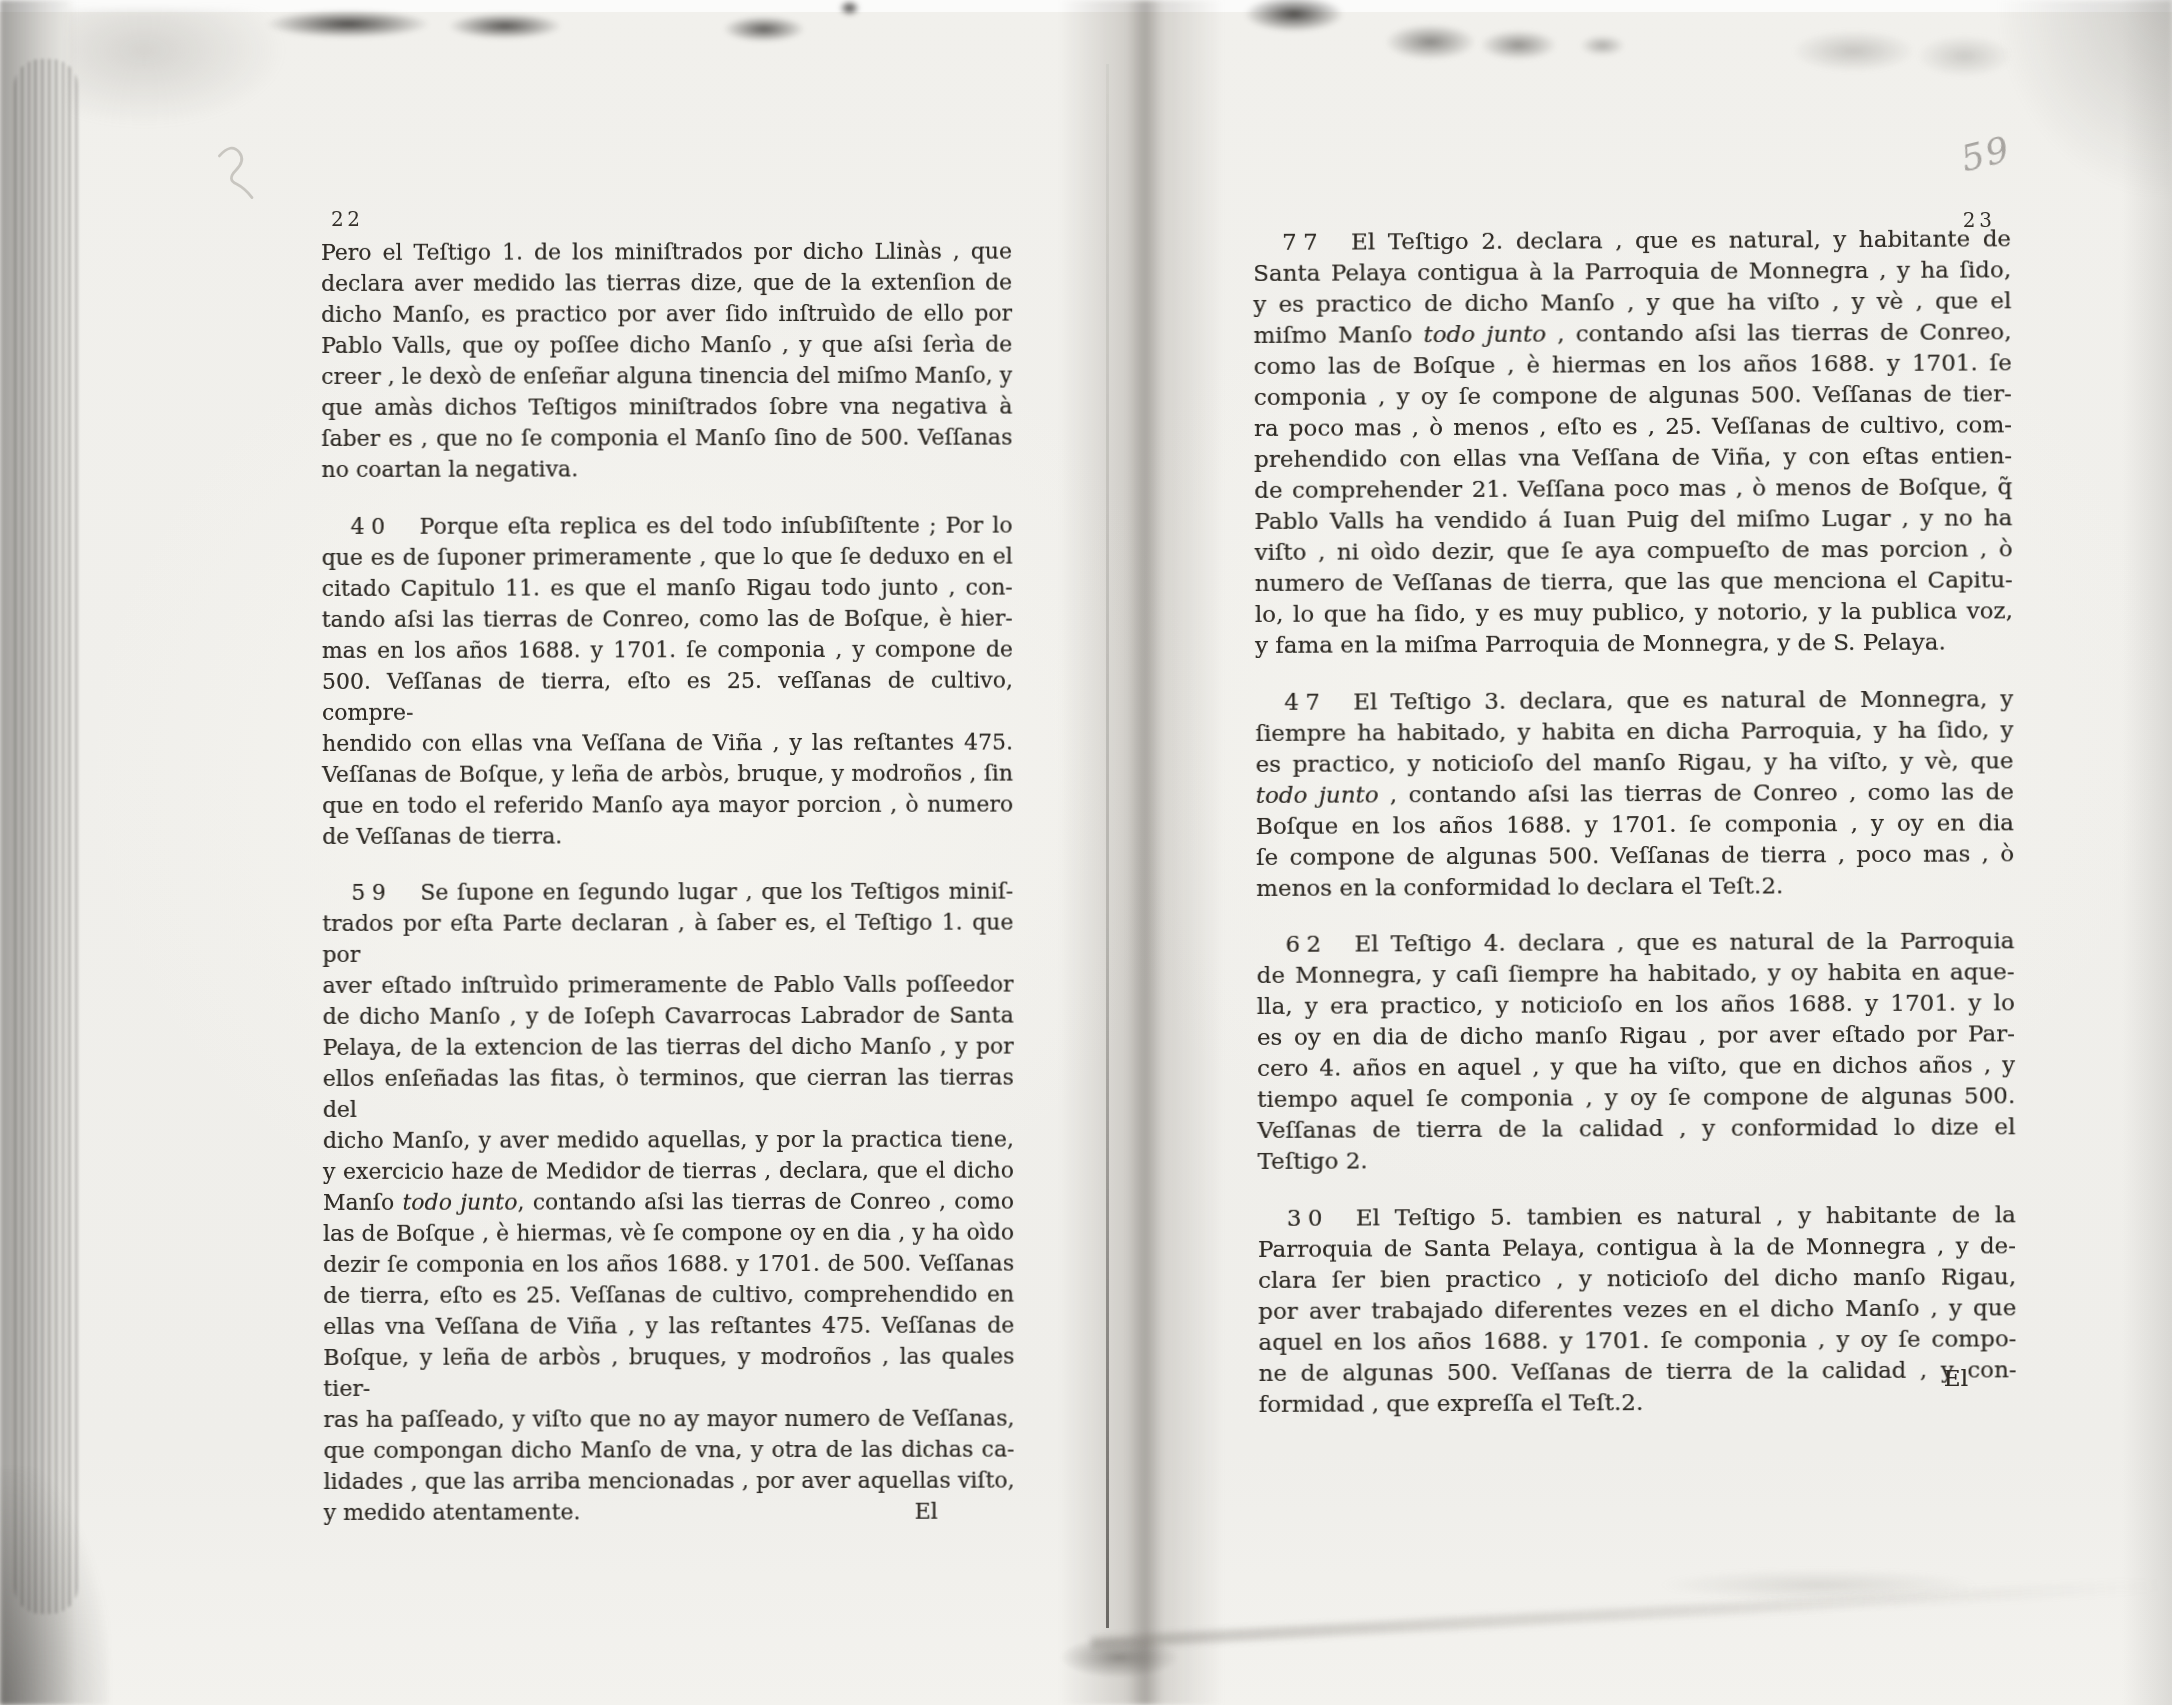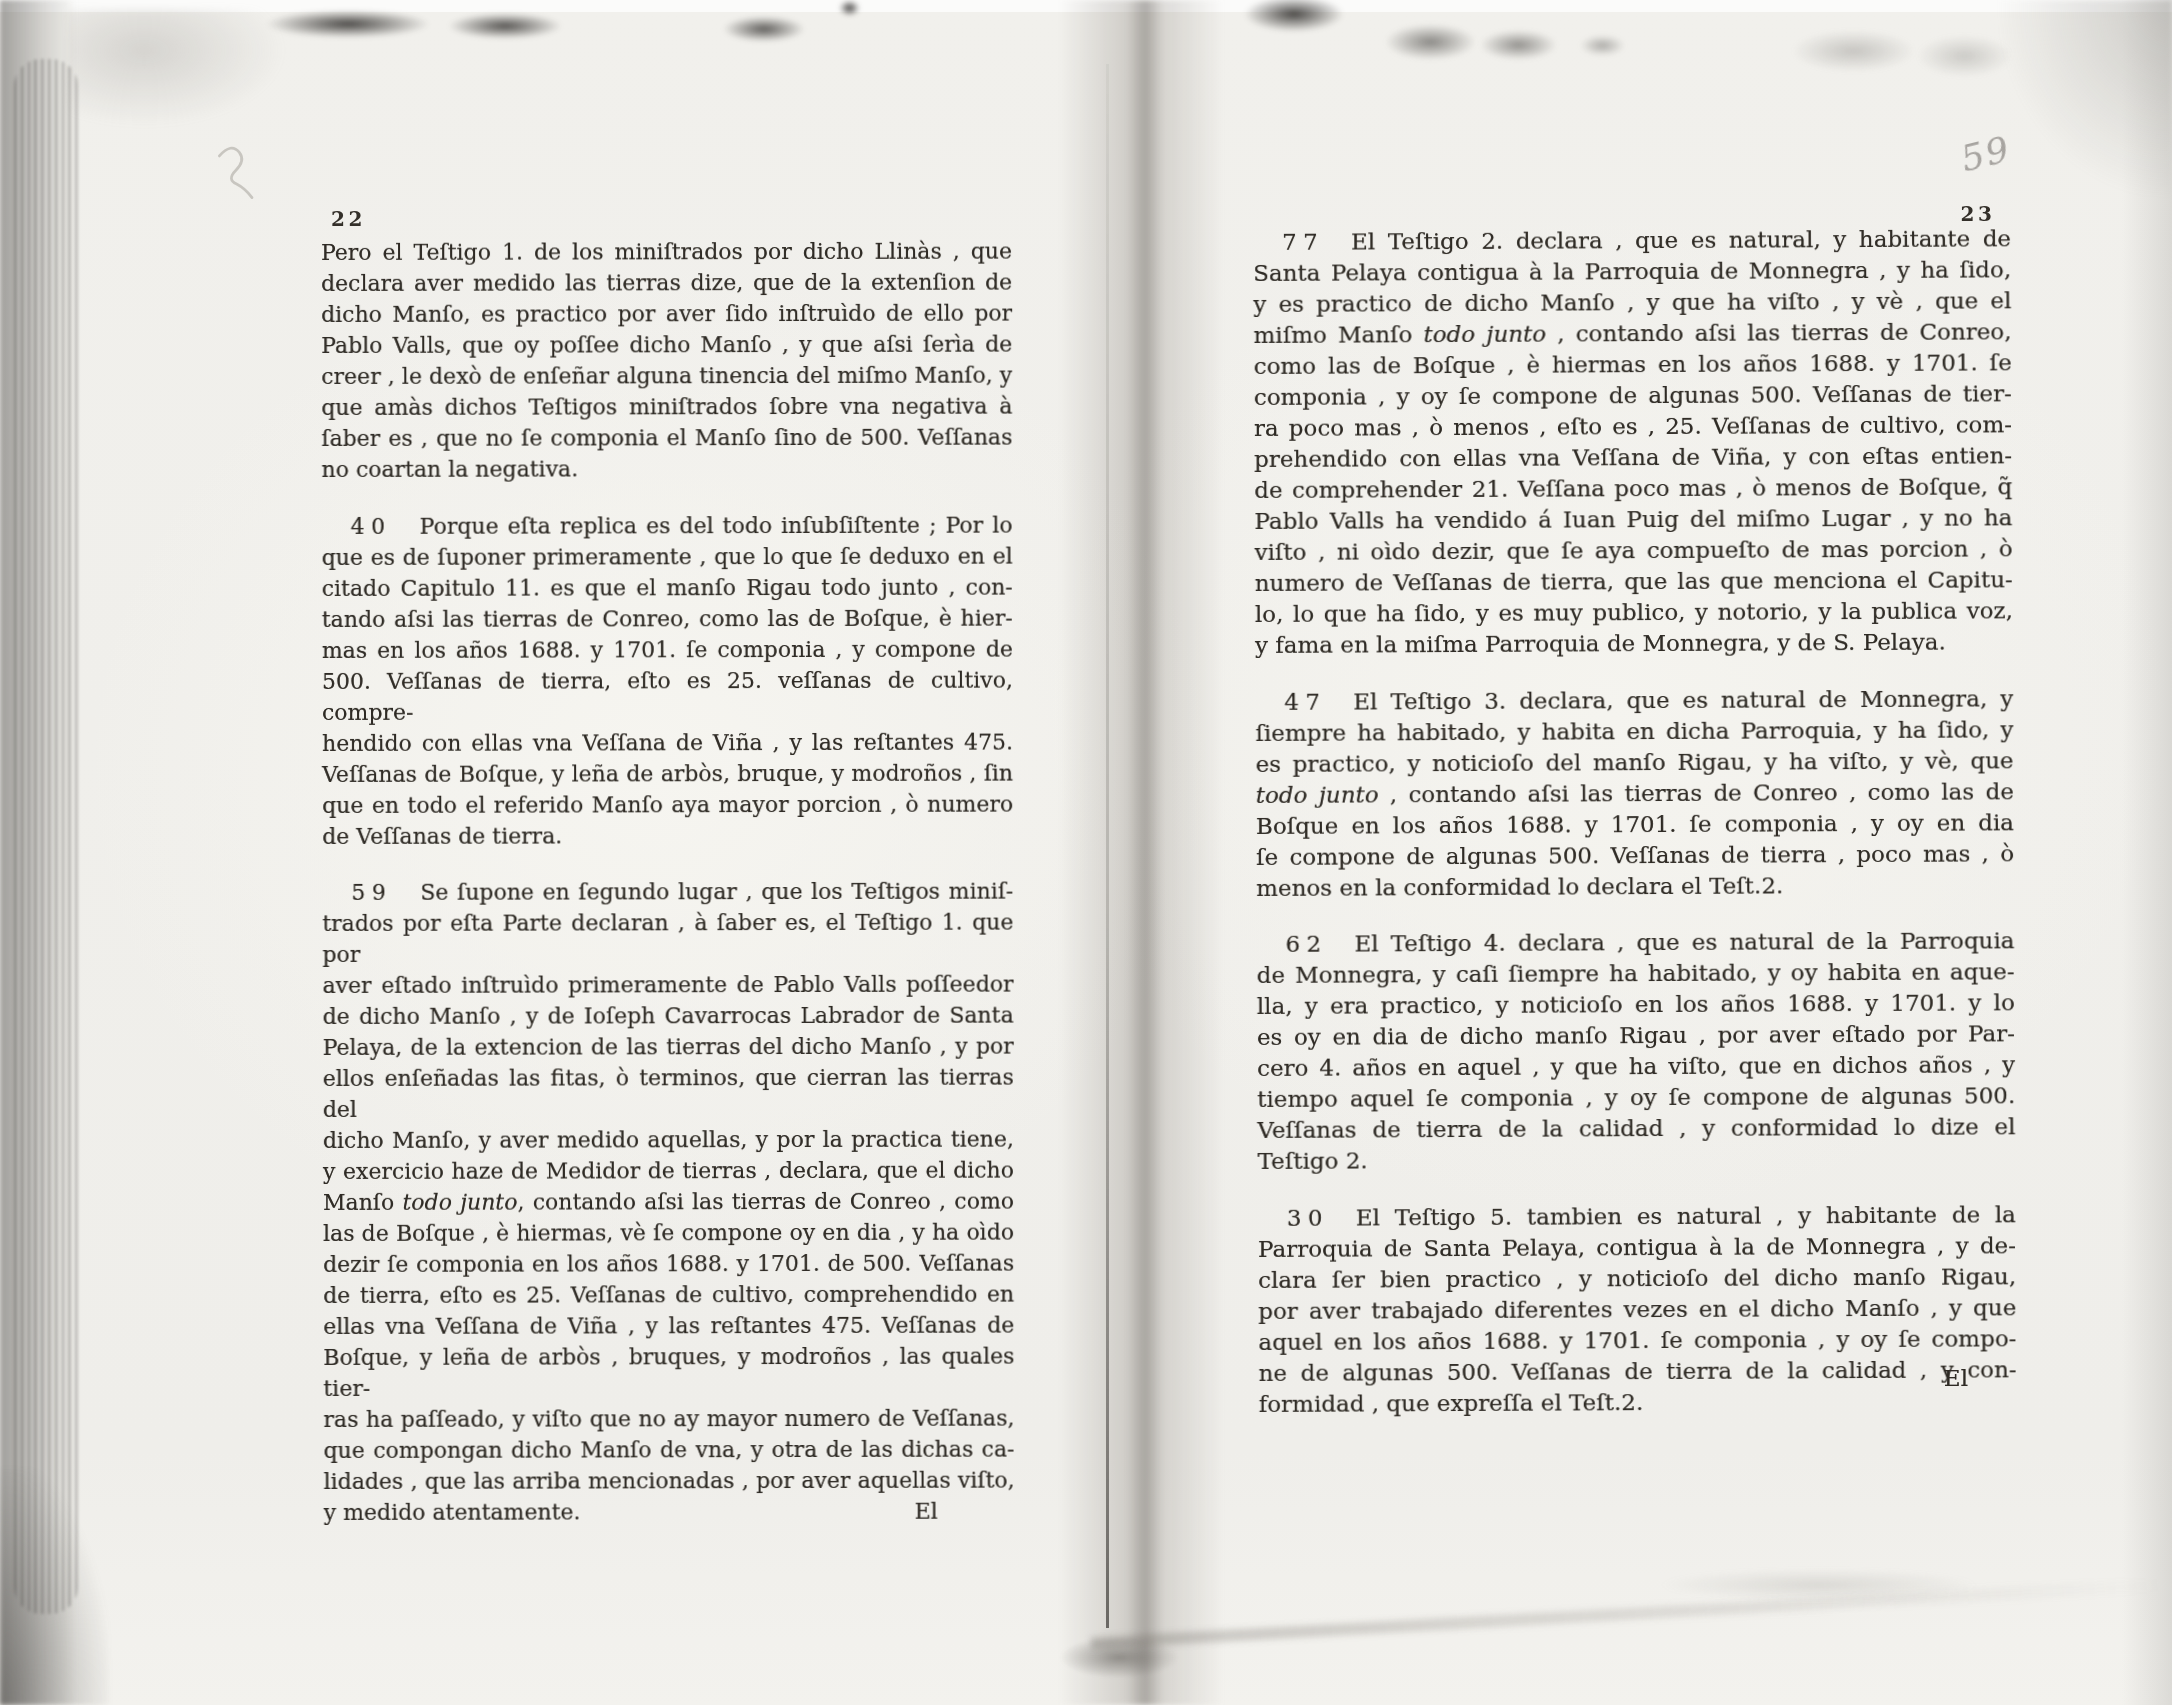--- a/index.html
+++ b/index.html
@@ -39,23 +39,23 @@
   .gutter-smudge{position:absolute;left:1060px;top:1637px;width:118px;height:41px;
     background:radial-gradient(closest-side,rgba(60,57,53,.45),rgba(60,57,53,0));filter:blur(1.8px);}
   .bottom-edge-shadow{position:absolute;left:1091px;top:1637px;width:1073px;height:12px;
     background:linear-gradient(90deg,rgba(105,100,94,.30),rgba(125,120,114,.16) 60%,rgba(125,120,114,0));
     transform:rotate(-3.1deg);transform-origin:left center;filter:blur(3.2px);}
   .blob{position:absolute;filter:blur(2.7px);border-radius:50%;}
   
   .page{position:absolute;color:#2e2a24;}
   .page-left{left:321px;top:207px;width:691px;height:1237px;}
   .page-right{left:1253px;top:200px;width:758px;height:1264px;}
-  .pagenum{position:absolute;font-size:20px;letter-spacing:3.6px;color:#332f29;font-weight:bold;}
+  .pagenum{position:absolute;font-size:20px;letter-spacing:3.6px;color:#332f29;}
   .pagenum-left{left:10px;top:0;}
-  .pagenum-right{right:15.5px;top:2px;}
+  .pagenum-right{right:15.5px;top:8px;}
   .textblock{position:absolute;left:0;width:100%;
     text-shadow:0 0 0.6px rgba(46,42,36,.55);filter:blur(0.2px);}
   .page-left  .textblock{top:30px;font-size:22px;line-height:31px;transform:rotate(-0.12deg);transform-origin:0 0;}
   .page-right .textblock{top:27px;font-size:23px;line-height:31px;transform:rotate(-0.28deg);transform-origin:0 0;}
   .paragraph.spaced{margin-top:25.5px;}
   .line{text-align:justify;text-align-last:justify;position:relative;}
   .line.last{text-align-last:left;}
   .par-num{display:inline-block;box-sizing:border-box;width:98px;padding-left:29px;letter-spacing:6.4px;}
   .line i{font-style:italic;}
   .catchword{position:absolute;right:77px;bottom:0;}

